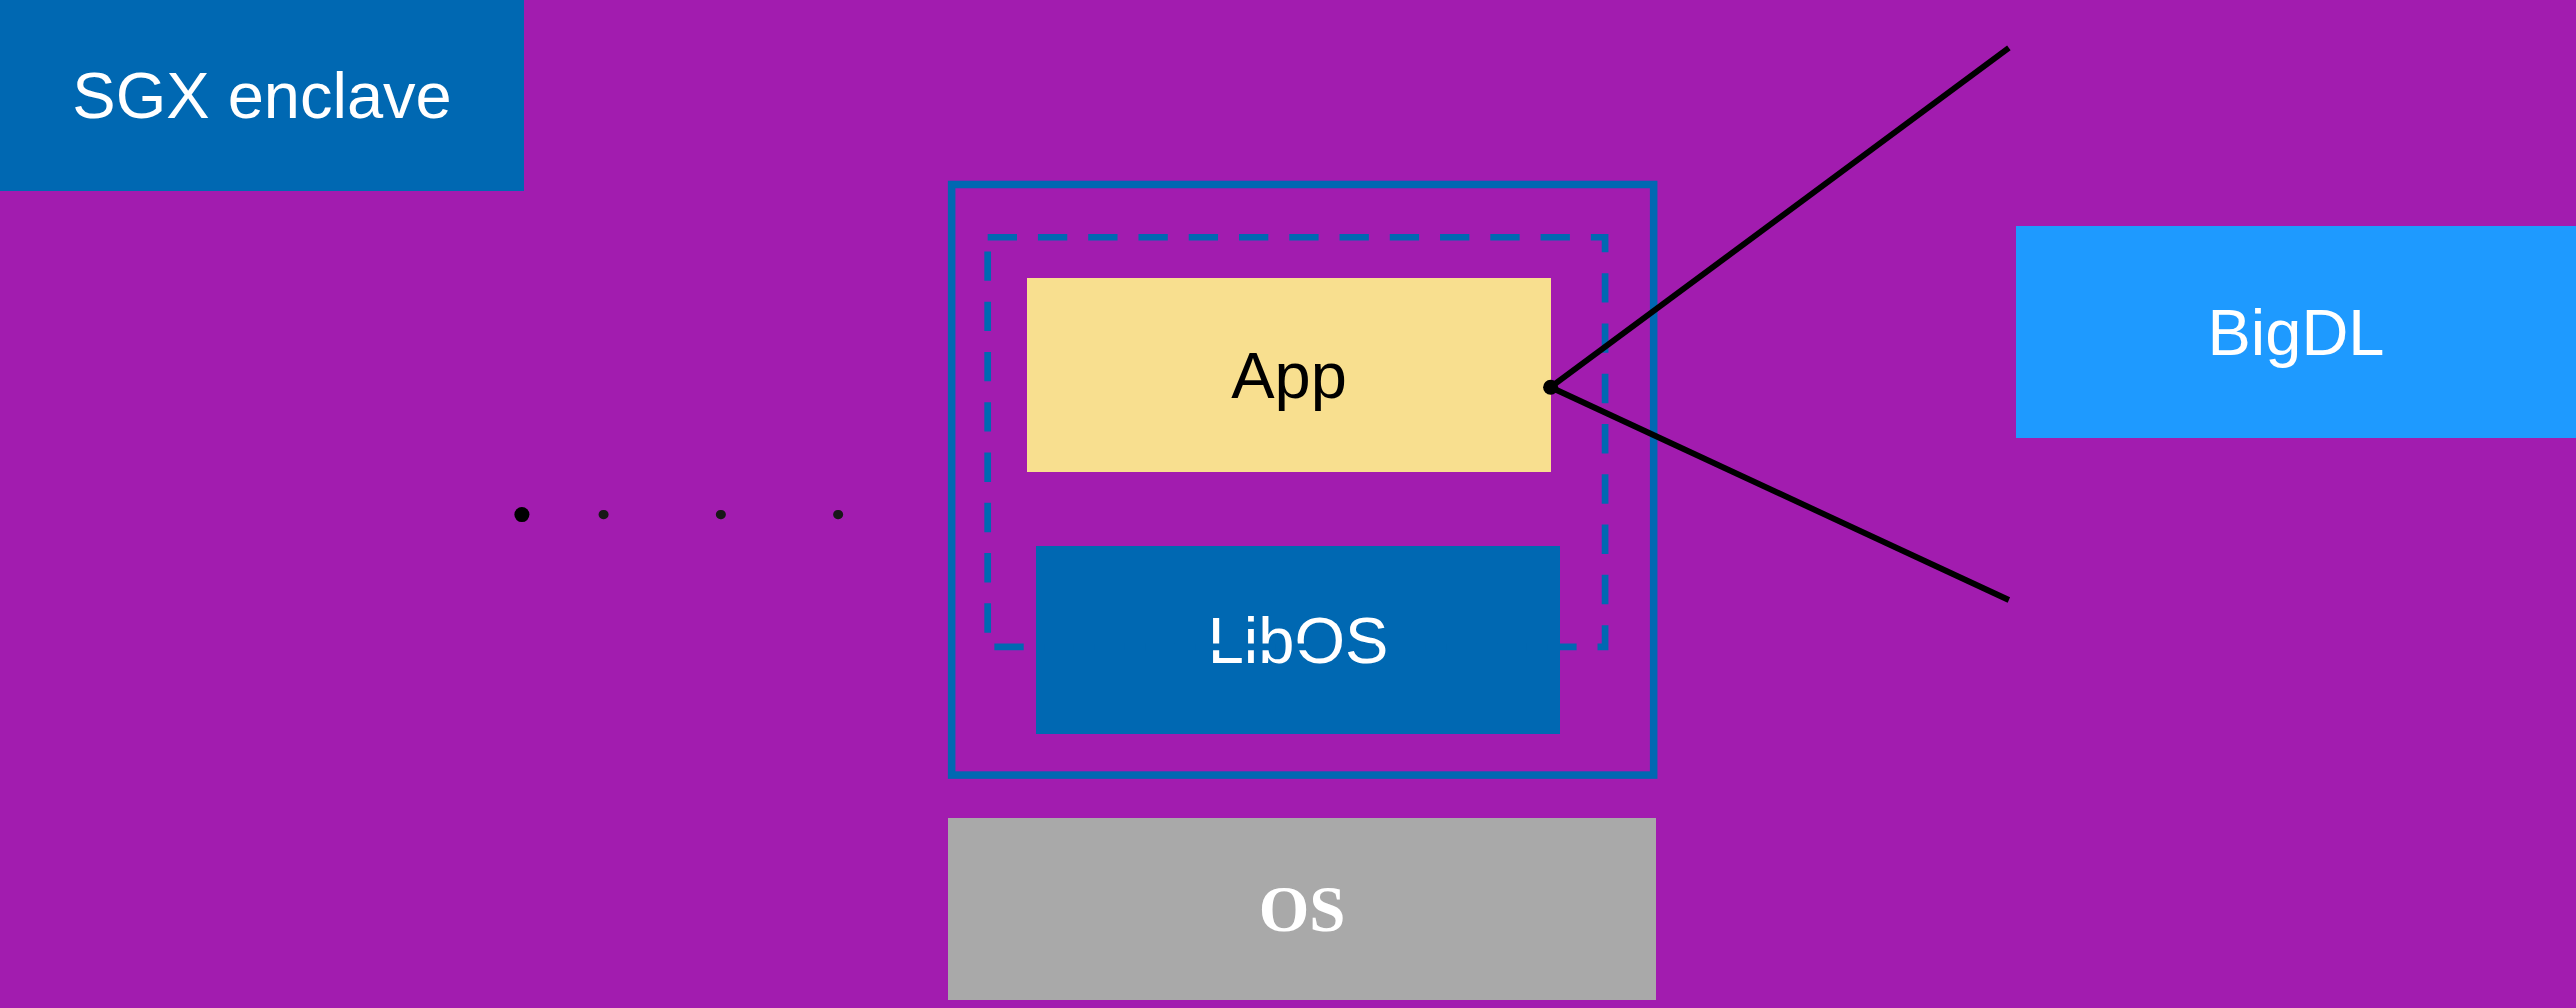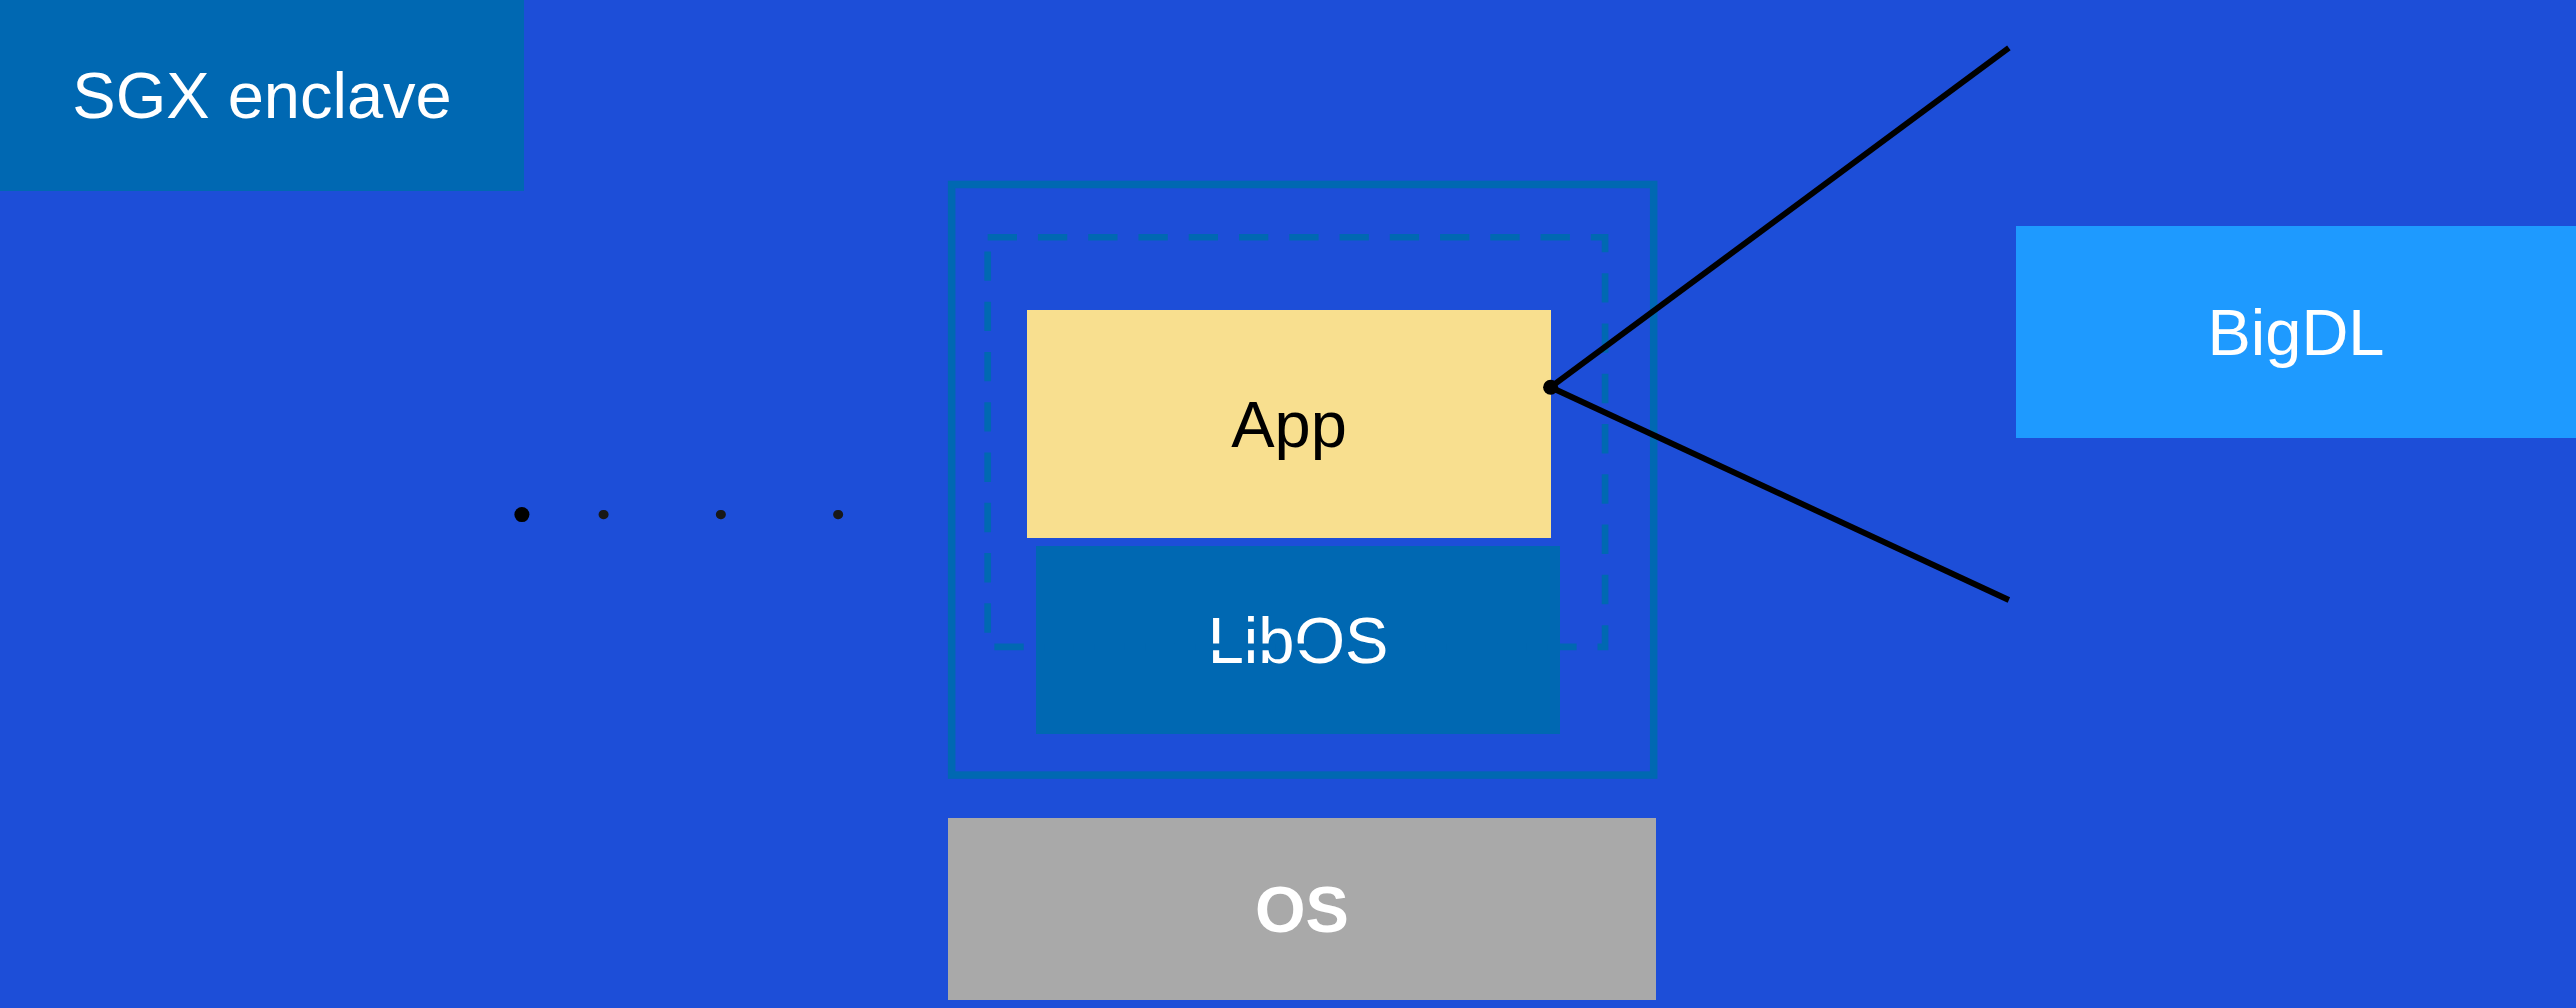--- a/index.html
+++ b/index.html
@@ -1,38 +1,38 @@
 <!DOCTYPE html>
 <html style="font-size:13.4px"><head>
 <meta charset="utf-8">
 <style>
   html,body{margin:0;padding:0;background:#000;}
   .canvas{
     position:relative;
     width:2576px;height:1009px;
-    background:#1d4ed8;
+    background:#a21caf;
     overflow:hidden;
     font-family:"Liberation Sans", sans-serif;
   }
   .box{
     position:absolute;
     display:flex;align-items:center;justify-content:center;
     font-size:65px;line-height:1;
     z-index:1;
   }
   .blue  {background:#0068B2;color:#fff;}
   .yellow{background:#F8DF8F;color:#000;}
   .azure {background:#1E9AFF;color:#fff;}
   .gray-light{background:#B9B9B9;color:#fff;}
-  .gray-mid  {background:#A9A9A9;color:#fff;}
+  .gray-mid  {background:#A9A9A9;color:#fff;font-family:Liberation Serif, serif;}
   .bold{font-weight:bold;}
 
   
   .sgx   {left:0;    top:500; width:524px; height:191px;}
-  .app   {left:1027px;top:310px;width:524px;height:228px;}
+  .app   {left:1027px;top:278px;width:524px;height:194px;}
   .libos {left:1036px;top:546px;width:524px;height:188px;}
   .os    {left:948px;top:818px;width:708px;height:182px;}
   .ua    {left:2016px;top:0;    width:560px;height:190px;}
   .bigdl {left:2016px;top:226px;width:560px;height:212px;}
   .spark {left:2016px;top:478px;width:560px;height:190px;}
 
   .overlay{
     position:absolute;left:0;top:0;width:2576px;height:1009px;
     z-index:2;pointer-events:none;
   }

